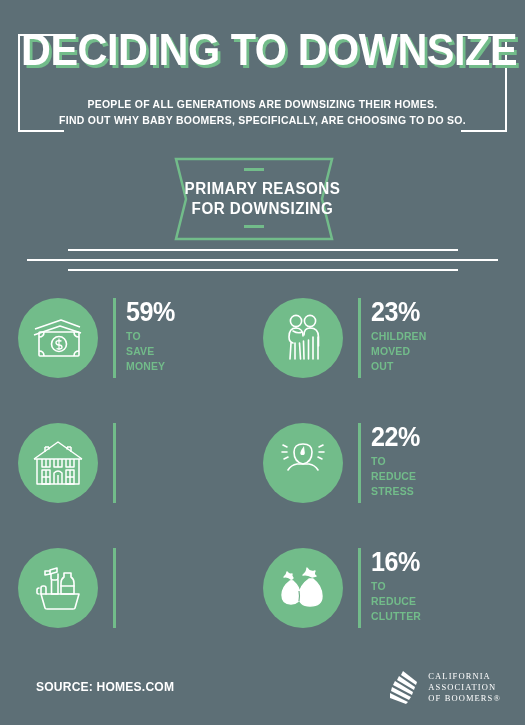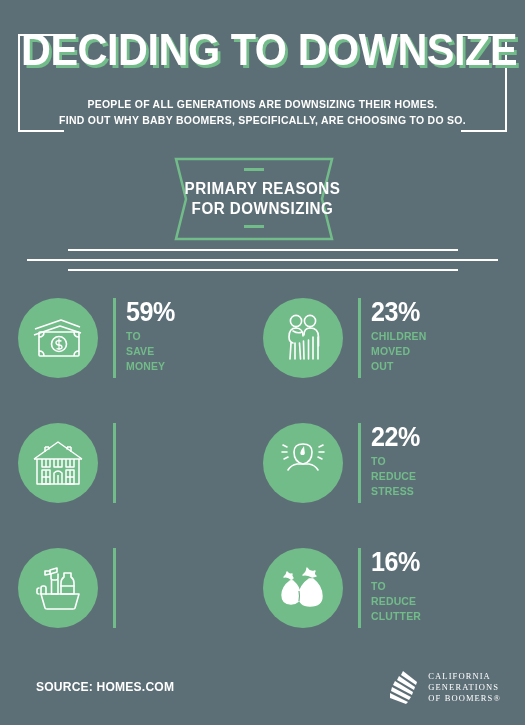--- a/index.html
+++ b/index.html
@@ -321,19 +321,19 @@
           <path d="M9 12 L27 23 L26 26 L7 16 Z"></path>
           <path d="M6 18 L25 28 L23 31 L5 22 Z"></path>
           <path d="M4 24 L22 33 L20 35 L4 29 Z"></path>
         </g>
         <g fill="#5d6f76">
           <path d="M16 4 L29 14 L28.4 15.6 L14.6 6.2 Z" opacity="0"></path>
         </g>
       </svg>
       <div class="logo-text">
         <div>CALIFORNIA</div>
-        <div>GENERATIONS</div>
+        <div>ASSOCIATION</div>
         <div>OF BOOMERS®</div>
       </div>
     </div>
   </div>
 
 </div>
 
 </body></html>

